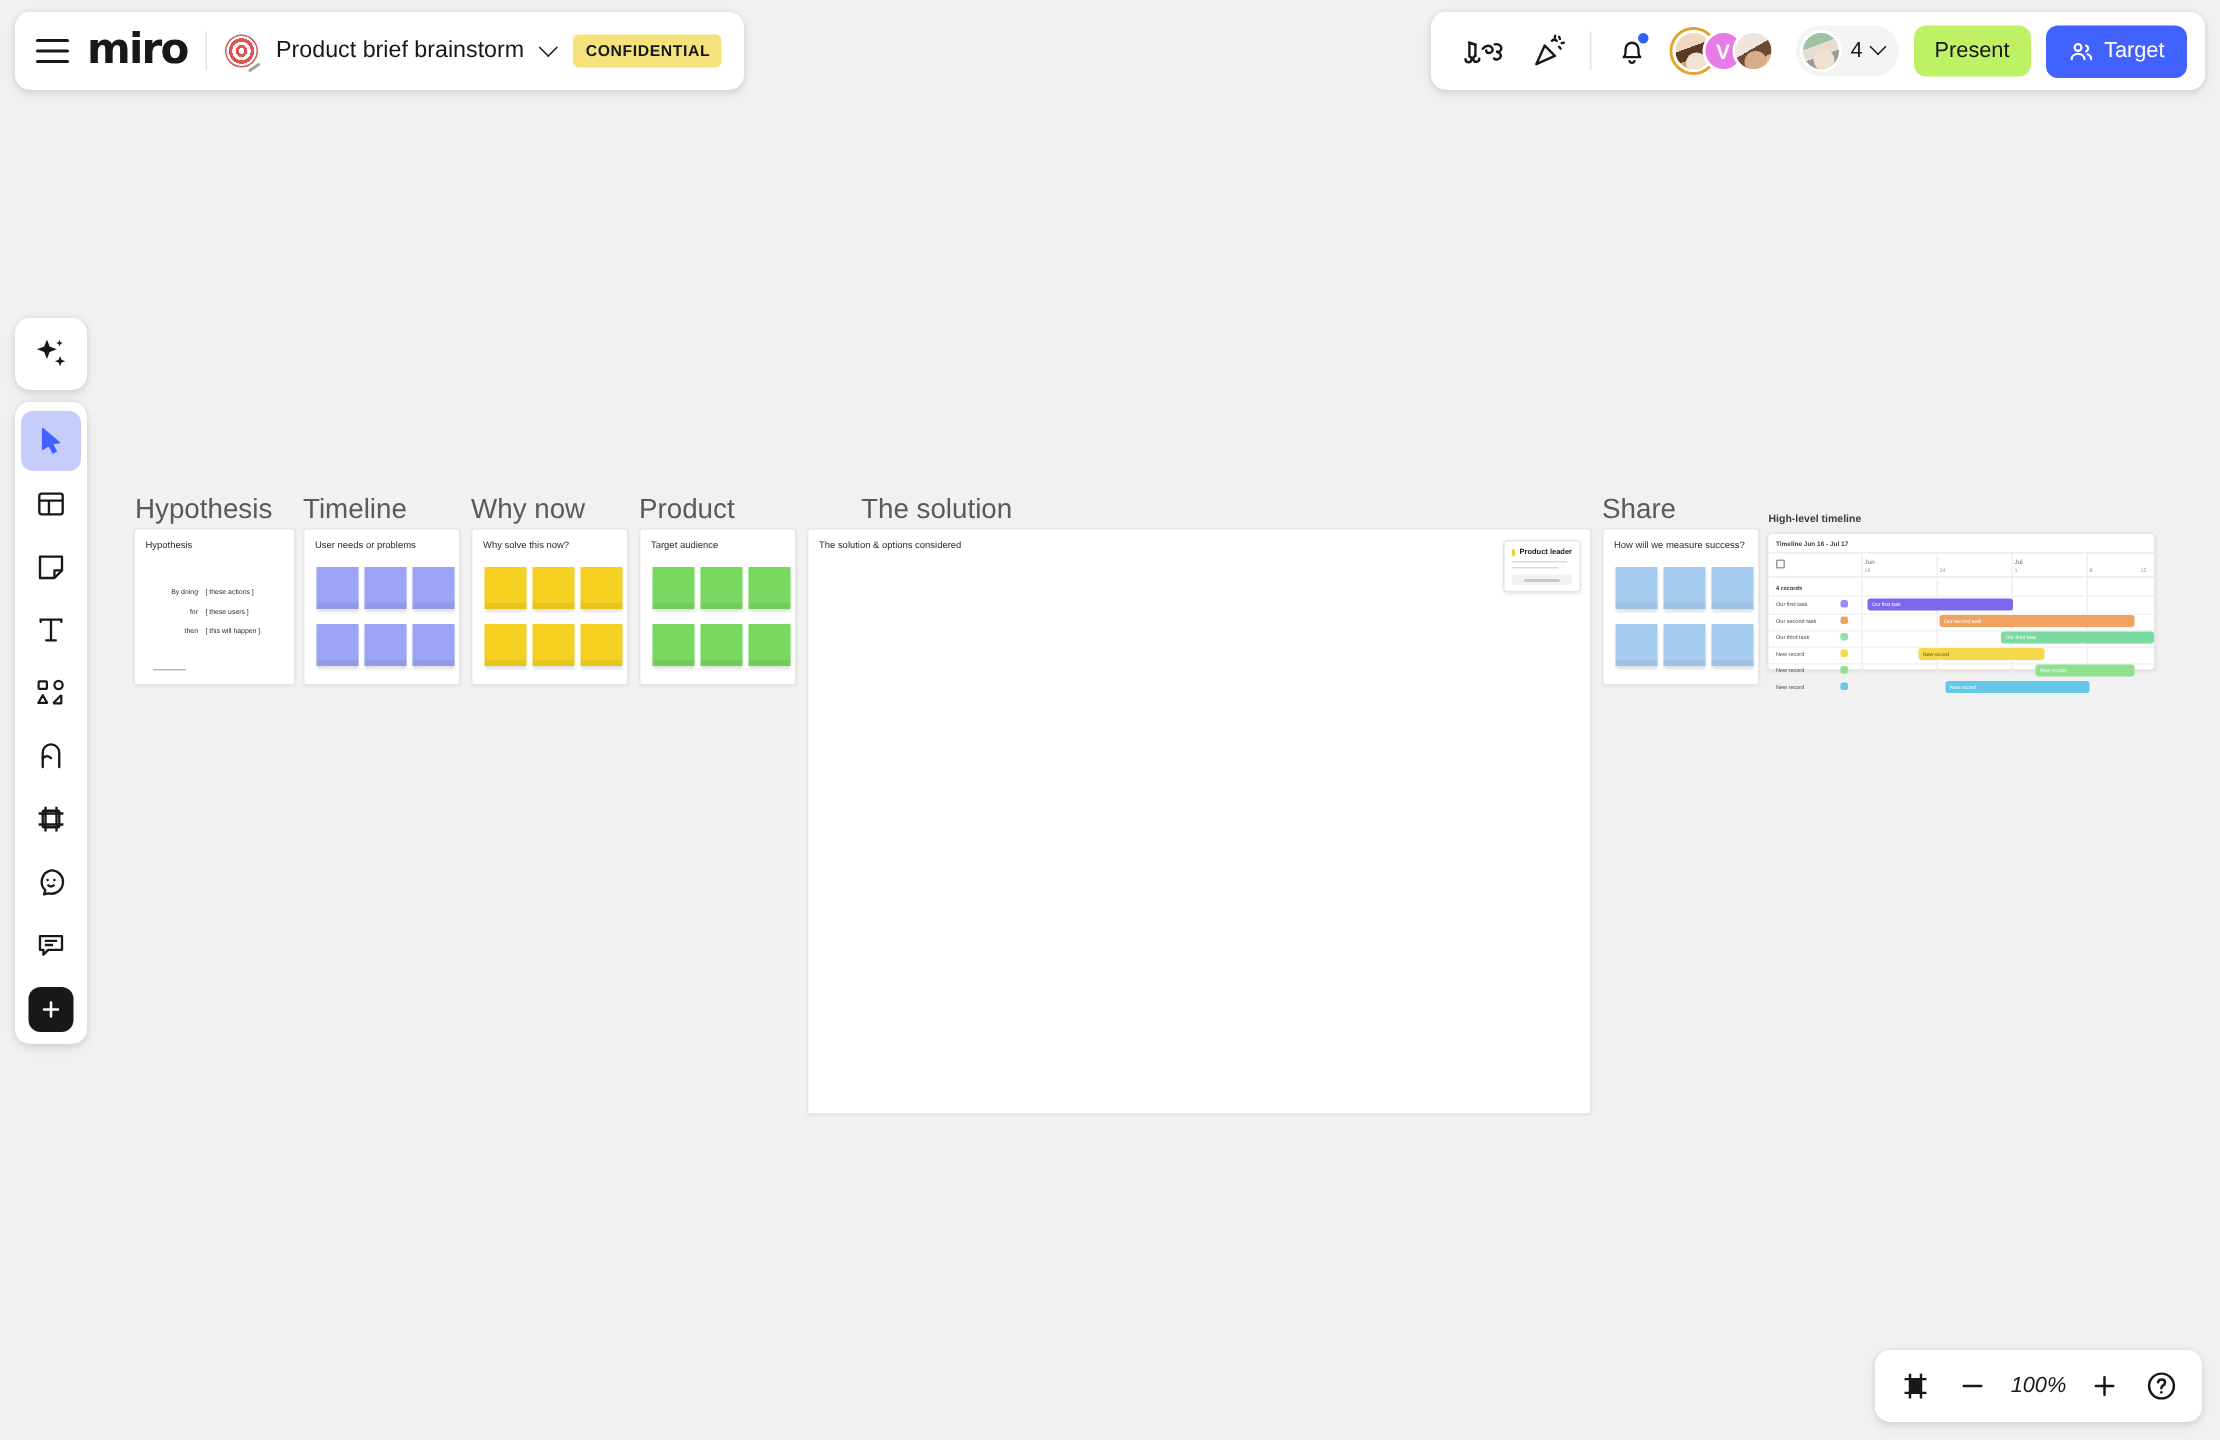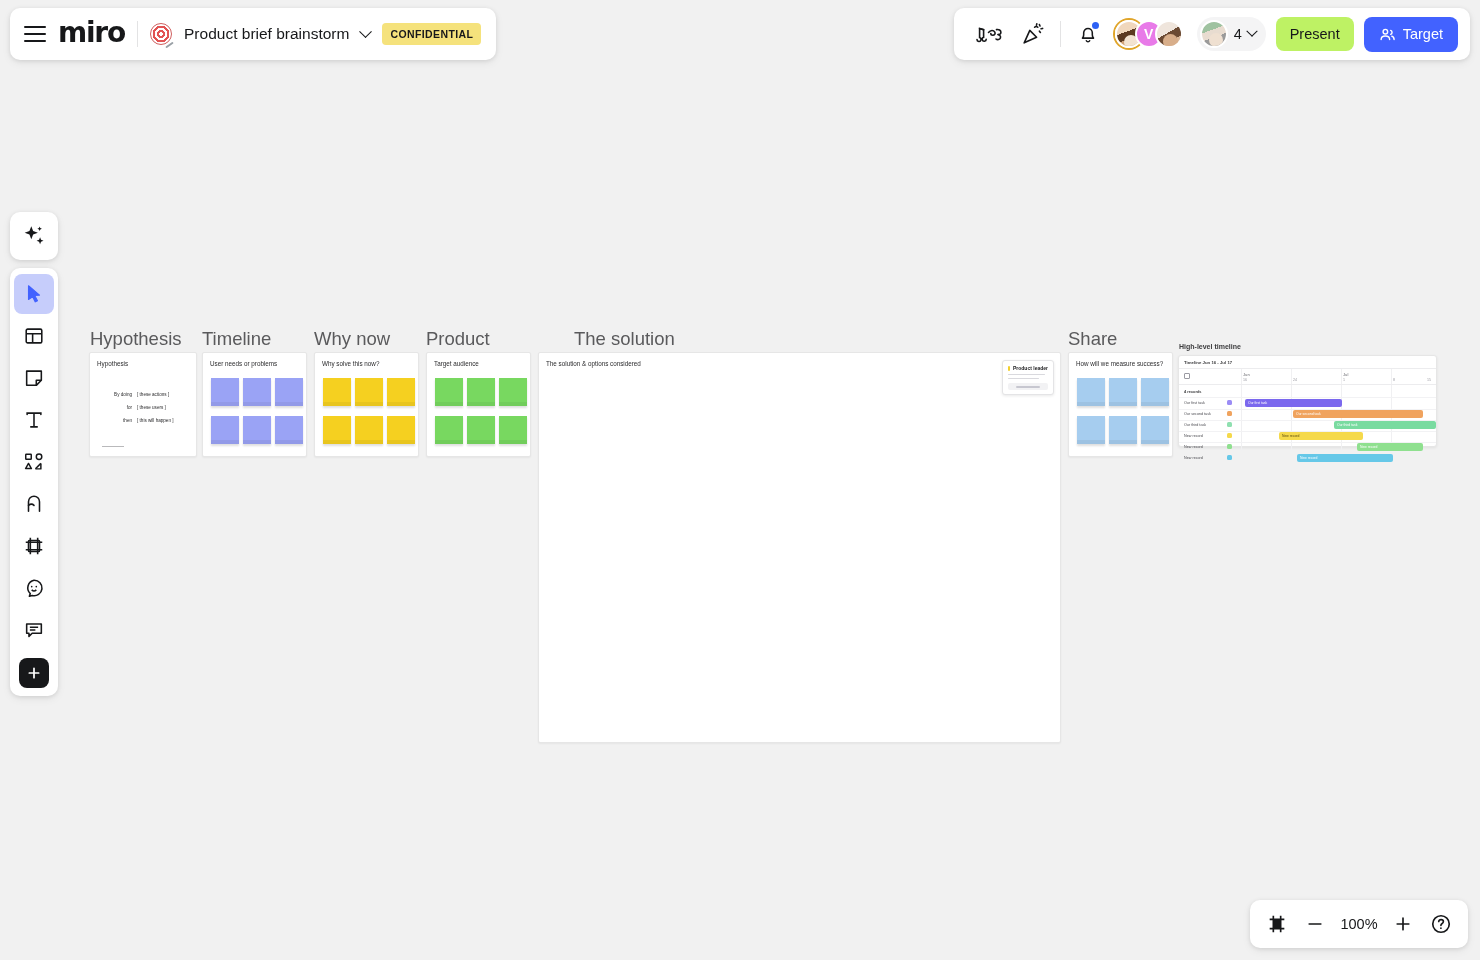--- a/index.html
+++ b/index.html
@@ -140,21 +140,21 @@
   .tl-calicon { position: absolute; left: 5px; top: 3.5px; width: 6px; height: 6px; border: .8px solid #9a9aa2; border-radius: 1px; }
   .tl-groupname { position: absolute; left: 5px; font-size: 3.9px; font-weight: 700; color: #3c3c3e; }
 
   
   .zoombar {
     position: absolute; right: 12px; bottom: 12px; height: 48px;
     background: #fff; border-radius: 10px;
     box-shadow: 0 1px 4px rgba(0,0,0,.10), 0 3px 10px rgba(0,0,0,.06);
     display: flex; align-items: center; gap: 4px; padding: 0 10px;
   }
-  .zoom-val { font-size: 14.5px; color: #17181a; min-width: 46px; text-align: center; cursor: pointer; }
+  .zoom-val { font-size: 14.5px; color: #17181a; min-width: 46px; text-align: center; cursor: pointer; font-style: italic; }
   svg { display: block; }
 </style>
 </head>
 <body>
 
 <div id="app">
 
   <div class="canvas">
 
     <div class="frame-title" style="left:90px; top:328px;">Hypothesis</div>

